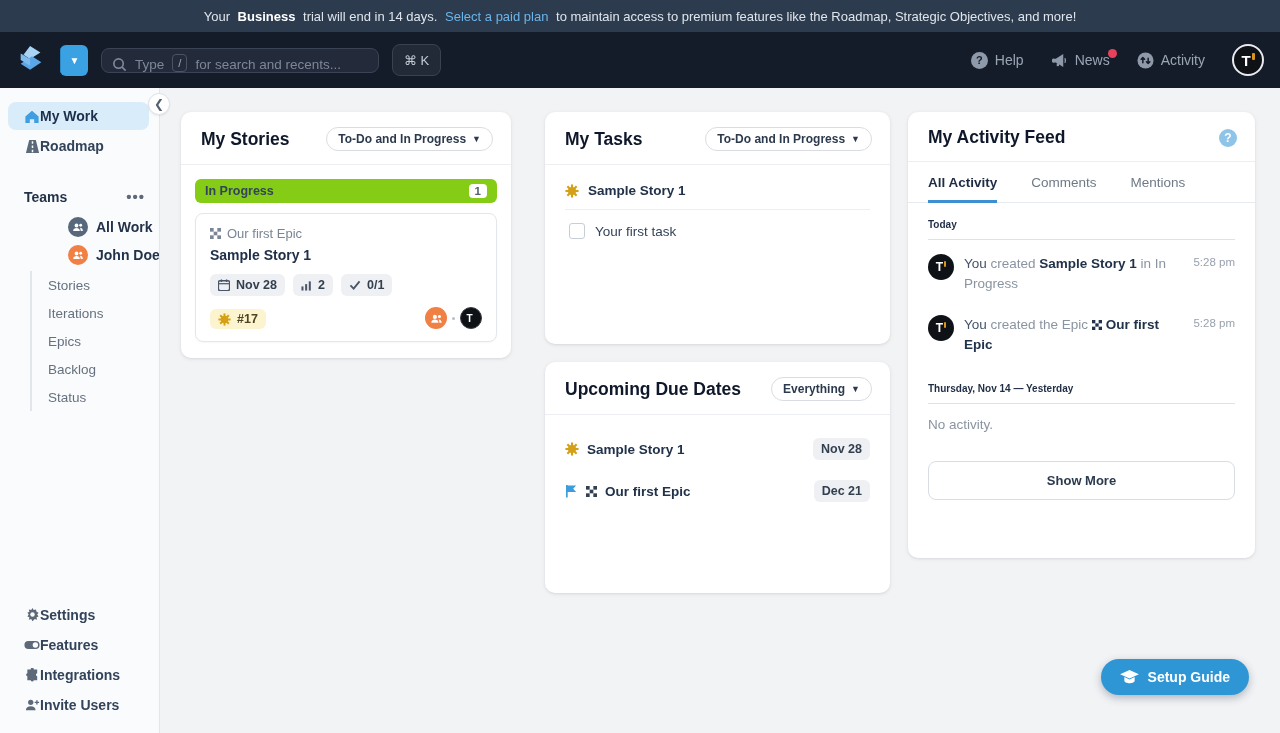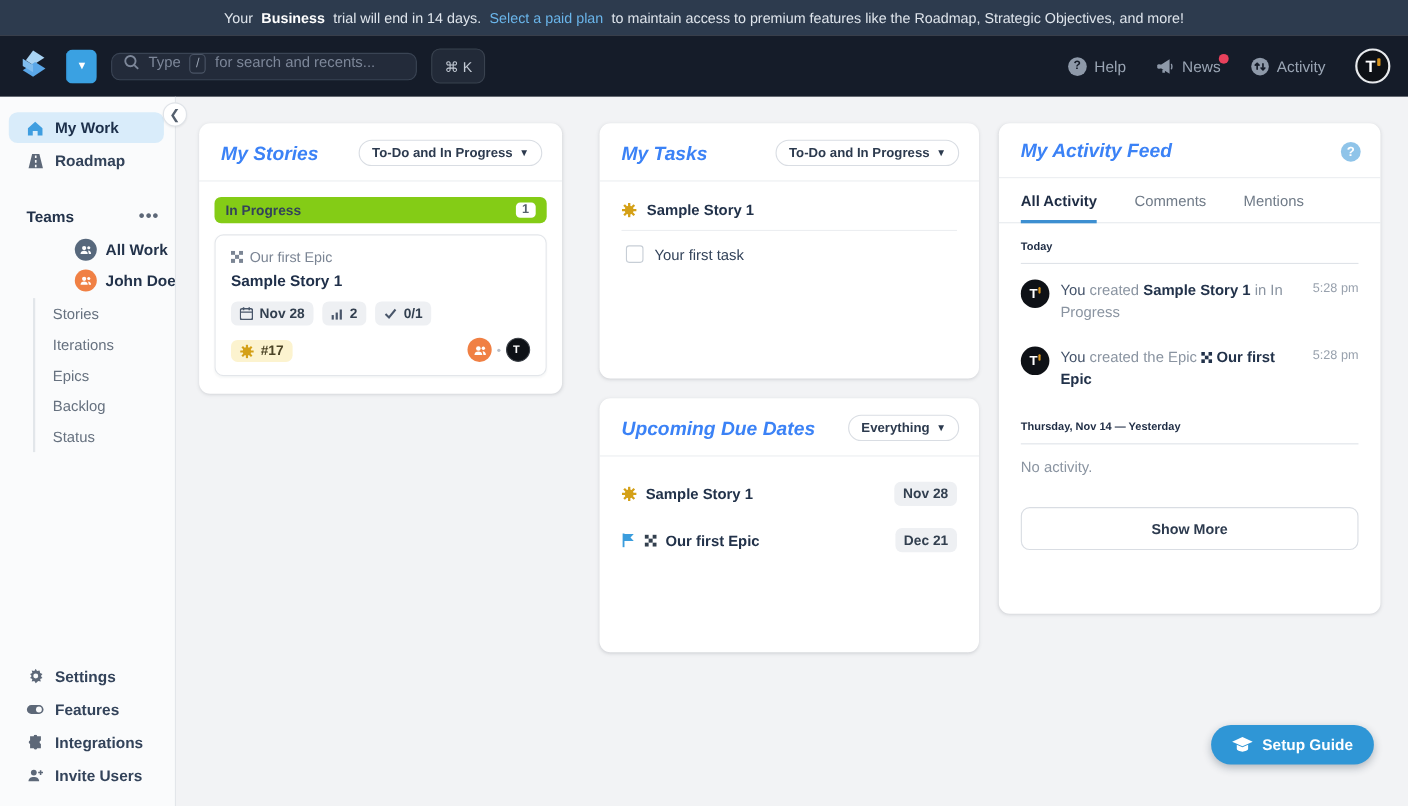--- a/index.html
+++ b/index.html
@@ -25,21 +25,21 @@
     padding:0 16px;
   }
   .logo { width:30px; height:32px; margin-right:14px; flex:none; cursor:pointer; }
   .split-btn { display:flex; height:31px; border-radius:6px; overflow:hidden; flex:none; cursor:pointer; }
   .split-btn .caret-part {
     background:#3aa1e2; border-left:1px solid #2f87c4; width:28px;
     display:flex; align-items:center; justify-content:center; color:#fff; font-size:10px; cursor:pointer;
   }
   .searchbox {
     margin-left:13px; width:278px; height:25px; background:#232b3a;
-    border:1px solid #3a4454; border-radius:8px; display:flex; align-items:flex-start;
+    border:1px solid #3a4454; border-radius:8px; display:flex; align-items:flex-end;
     padding:0 10px; gap:8px; color:#7d8799; font-size:13.5px; cursor:text;
   }
   .searchbox .slash-key {
     border:1px solid #4a5465; border-radius:4px; padding:0 5px; font-size:11.5px;
     color:#9aa4b3; line-height:16px;
   }
   .kbd-badge {
     margin-left:13px; height:32px; background:#222a38; border:1px solid #39424f;
     border-radius:8px; color:#c3cad4; font-size:13px; display:flex; align-items:center;
     padding:0 11px; flex:none;
@@ -64,21 +64,21 @@
     background:#fafbfc; border-right:1px solid #e3e6ea;
     display:flex; flex-direction:column; padding-top:14px; z-index:5;
   }
   .collapse-btn {
     position:absolute; right:-11px; top:5px; width:22px; height:22px; border-radius:50%;
     background:#fff; border:1px solid #dfe3e8; box-shadow:0 1px 2px rgba(0,0,0,.08);
     color:#55606e; font-size:12px; display:flex; align-items:center; justify-content:center; cursor:pointer; z-index:6;
   }
   .side-item {
     height:28px; margin:0 10px 2px 8px; border-radius:8px; display:flex; align-items:center;
-    gap:10px; padding:0 0 0 16px; font-size:14px; font-weight:600; color:#33435a; cursor:pointer;text-align:right;
+    gap:0; padding:0 0 0 16px; font-size:14px; font-weight:600; color:#33435a; cursor:pointer;text-align:right;
   }
   .side-item .ic { width:16px; display:flex; justify-content:center; color:#5d6878; flex:none; }
   .side-item.selected { background:#d9ecfa; color:#1c2f4a; }
   .side-item.selected .ic { color:#3f9ee0; }
   .teams-header {
     margin:26px 14px 8px 24px; display:flex; align-items:center; justify-content:space-between;
     font-size:14px; font-weight:700; color:#22324a;
   }
   .dots { color:#5d6878; font-size:15px; letter-spacing:1px; cursor:pointer; }
   .team-row {
@@ -96,21 +96,21 @@
   
   .main { position:absolute; left:160px; top:88px; right:0; bottom:0; background:#f2f3f5; }
   .card {
     position:absolute; background:#fff; border-radius:10px;
     box-shadow:0 1px 2px rgba(30,40,60,.05), 0 1px 4px rgba(30,40,60,.09);
   }
   .card-head {
     display:flex; align-items:center; justify-content:space-between;
     padding:15px 18px 13px 20px; border-bottom:1px solid #eceef1;
   }
-  .card-title { font-size:17.5px; font-weight:700; color:#3b82f6;font-style:italic; }
+  .card-title { font-size:17.5px; font-weight:700; color:#0f172a; }
   .pill {
     display:flex; align-items:center; gap:6px; border:1px solid #d9dde3; border-radius:15px;
     background:#fff; padding:4px 11px; font-size:12px; font-weight:700; color:#2c3a4e; cursor:pointer;
     font-family:"Liberation Sans", sans-serif;
   }
   .caret { font-size:9px; color:#2c3a4e; }
 
   .card-stories { left:21px; top:24px; width:330px; height:246px; }
   .stories-body { padding:14px 14px; }
   .group-header {

